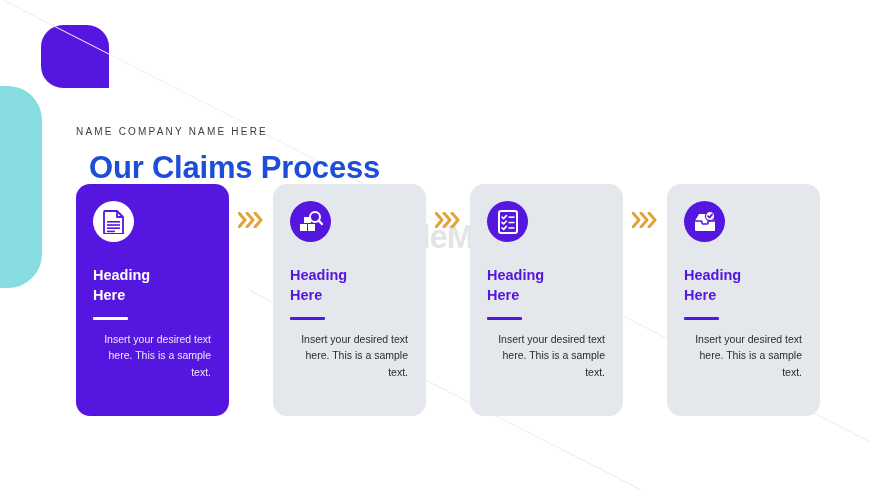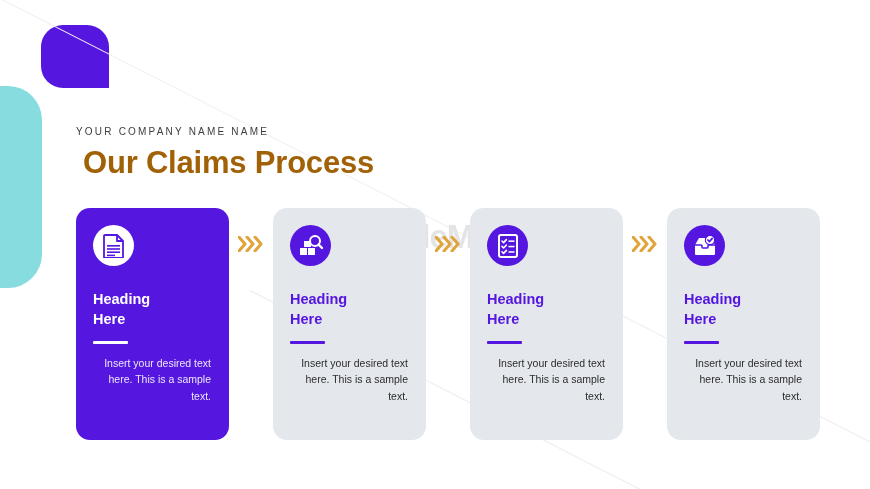--- a/index.html
+++ b/index.html
@@ -107,31 +107,31 @@
     font-size: 10px;
     letter-spacing: 2.2px;
     color: #3C3C3C;
     font-weight: 500;
     margin: 0 0 8px 0;
     white-space: nowrap;
   }
   .title {
     font-size: 31px;
     font-weight: bold;
-    color: #a16207;
-    margin: 7px;
+    color: #1d4ed8;
+    margin: 13px;
     letter-spacing: -0.2px;
     white-space: nowrap;
   }
 
   
   .cards-row {
     position: absolute;
     left: 76px;
-    top: 208px;
+    top: 184px;
     width: 760px;
     height: 235px;
     display: flex;
     align-items: flex-start;
     z-index: 6;
   }
   .card {
     width: 153px;
     height: 232px;
     border-radius: 14px;
@@ -207,21 +207,21 @@
 
 <div class="wm-diag"></div>
 <div class="wm-diag2"></div>
 <div class="watermark">
   <div class="wm-ring"></div>
   <div class="wm-text">SlideModel</div>
 </div>
 <div class="wm-com">.com</div>
 
 <div class="header">
-  <p class="eyebrow">YOUR COMPANY NAME NAME</p>
+  <p class="eyebrow">NAME COMPANY NAME HERE</p>
   <h1 class="title">Our Claims Process</h1>
 </div>
 
 <div class="cards-row">
 
   <div class="card primary">
     <div class="icon-badge">
       <svg width="22" height="24" viewBox="0 0 22 24" aria-hidden="true">
         <path d="M2 1 h12 l6 6 v16 a1 1 0 0 1 -1 1 H2 a1 1 0 0 1 -1 -1 V2 a1 1 0 0 1 1 -1 z" fill="none" stroke="#5516E0" stroke-width="1.8" stroke-linejoin="round"></path>
         <path d="M14 1 v6 h6" fill="none" stroke="#5516E0" stroke-width="1.8" stroke-linejoin="round"></path>

